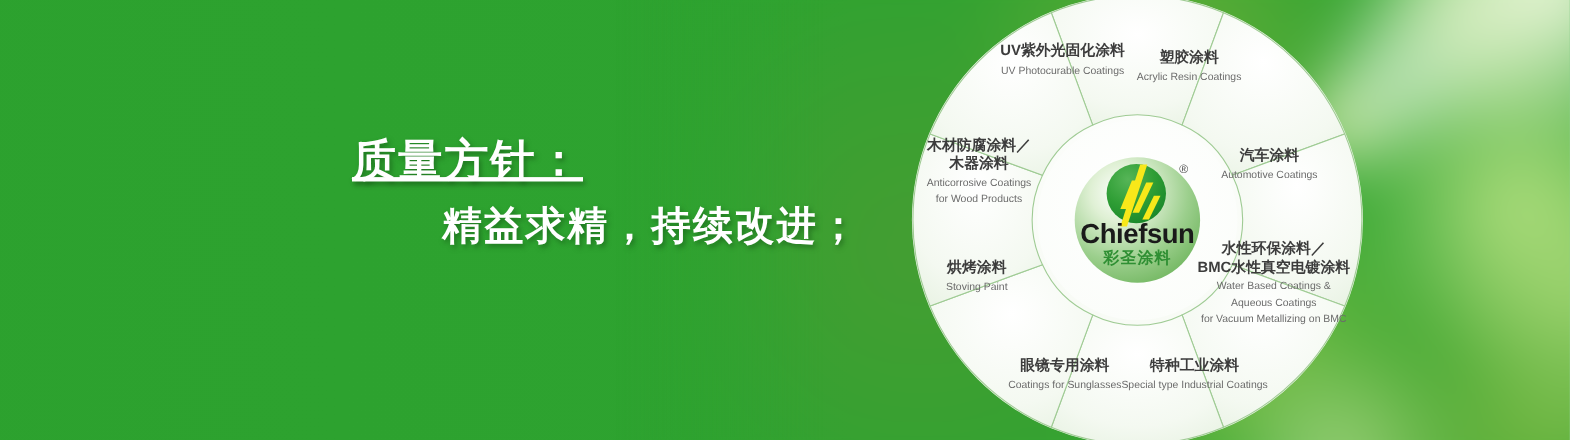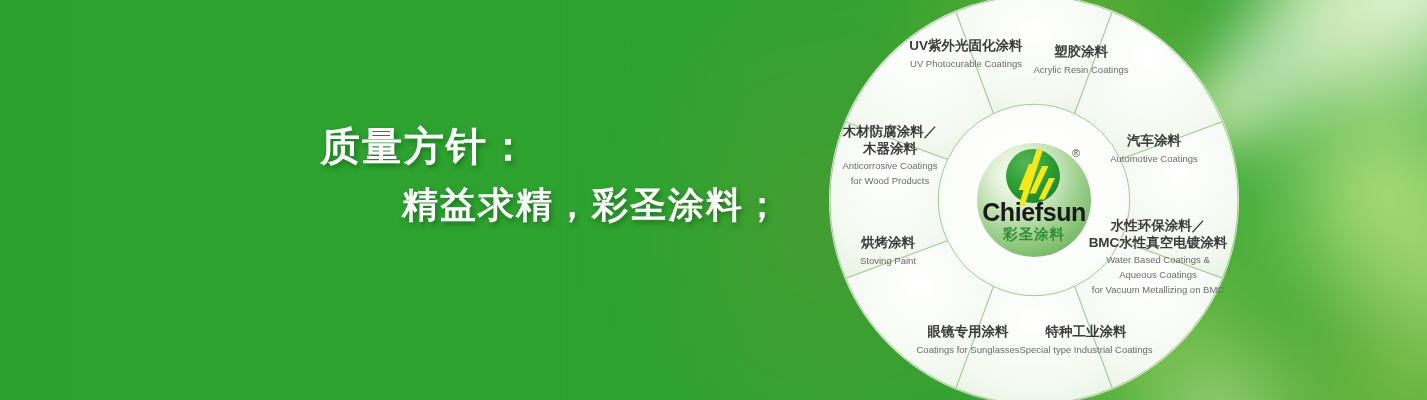--- a/index.html
+++ b/index.html
@@ -69,20 +69,21 @@
   .slogan-line {
     font-weight: 700;
     letter-spacing: 2px;
     white-space: nowrap;
   }
   .slogan-line.l1 {
     font-size: 40px;
     line-height: 56px;
     text-align: left;
     padding-left: 2px;
+    text-decoration: underline;
   }
   .slogan-line.l2,
   .slogan-line.l3 {
     font-size: 36px;
     line-height: 62px;
     text-align: right;
     padding-right: 6px;
   }
 
   
@@ -132,21 +133,21 @@
 <body>
 
 <div id="banner">
 
   <div class="bg-base"></div>
   <div class="bg-photo"></div>
   <div class="bg-vignette"></div>
 
   <div class="slogan">
     <div class="slogan-line l1">质量方针：</div>
-    <div class="slogan-line l2">精益求精，彩圣涂料；</div>
+    <div class="slogan-line l2">精益求精，持续改进；</div>
   </div>
 
   <div id="wheel">
     <svg width="412" height="412" viewBox="0 0 412 412" xmlns="http://www.w3.org/2000/svg">
       <defs>
         <radialGradient id="diskGrad" cx="50%" cy="42%" r="62%">
           <stop offset="0%" stop-color="#ffffff"></stop>
           <stop offset="62%" stop-color="#f6faf3"></stop>
           <stop offset="100%" stop-color="#e6f1e0"></stop>
         </radialGradient>

